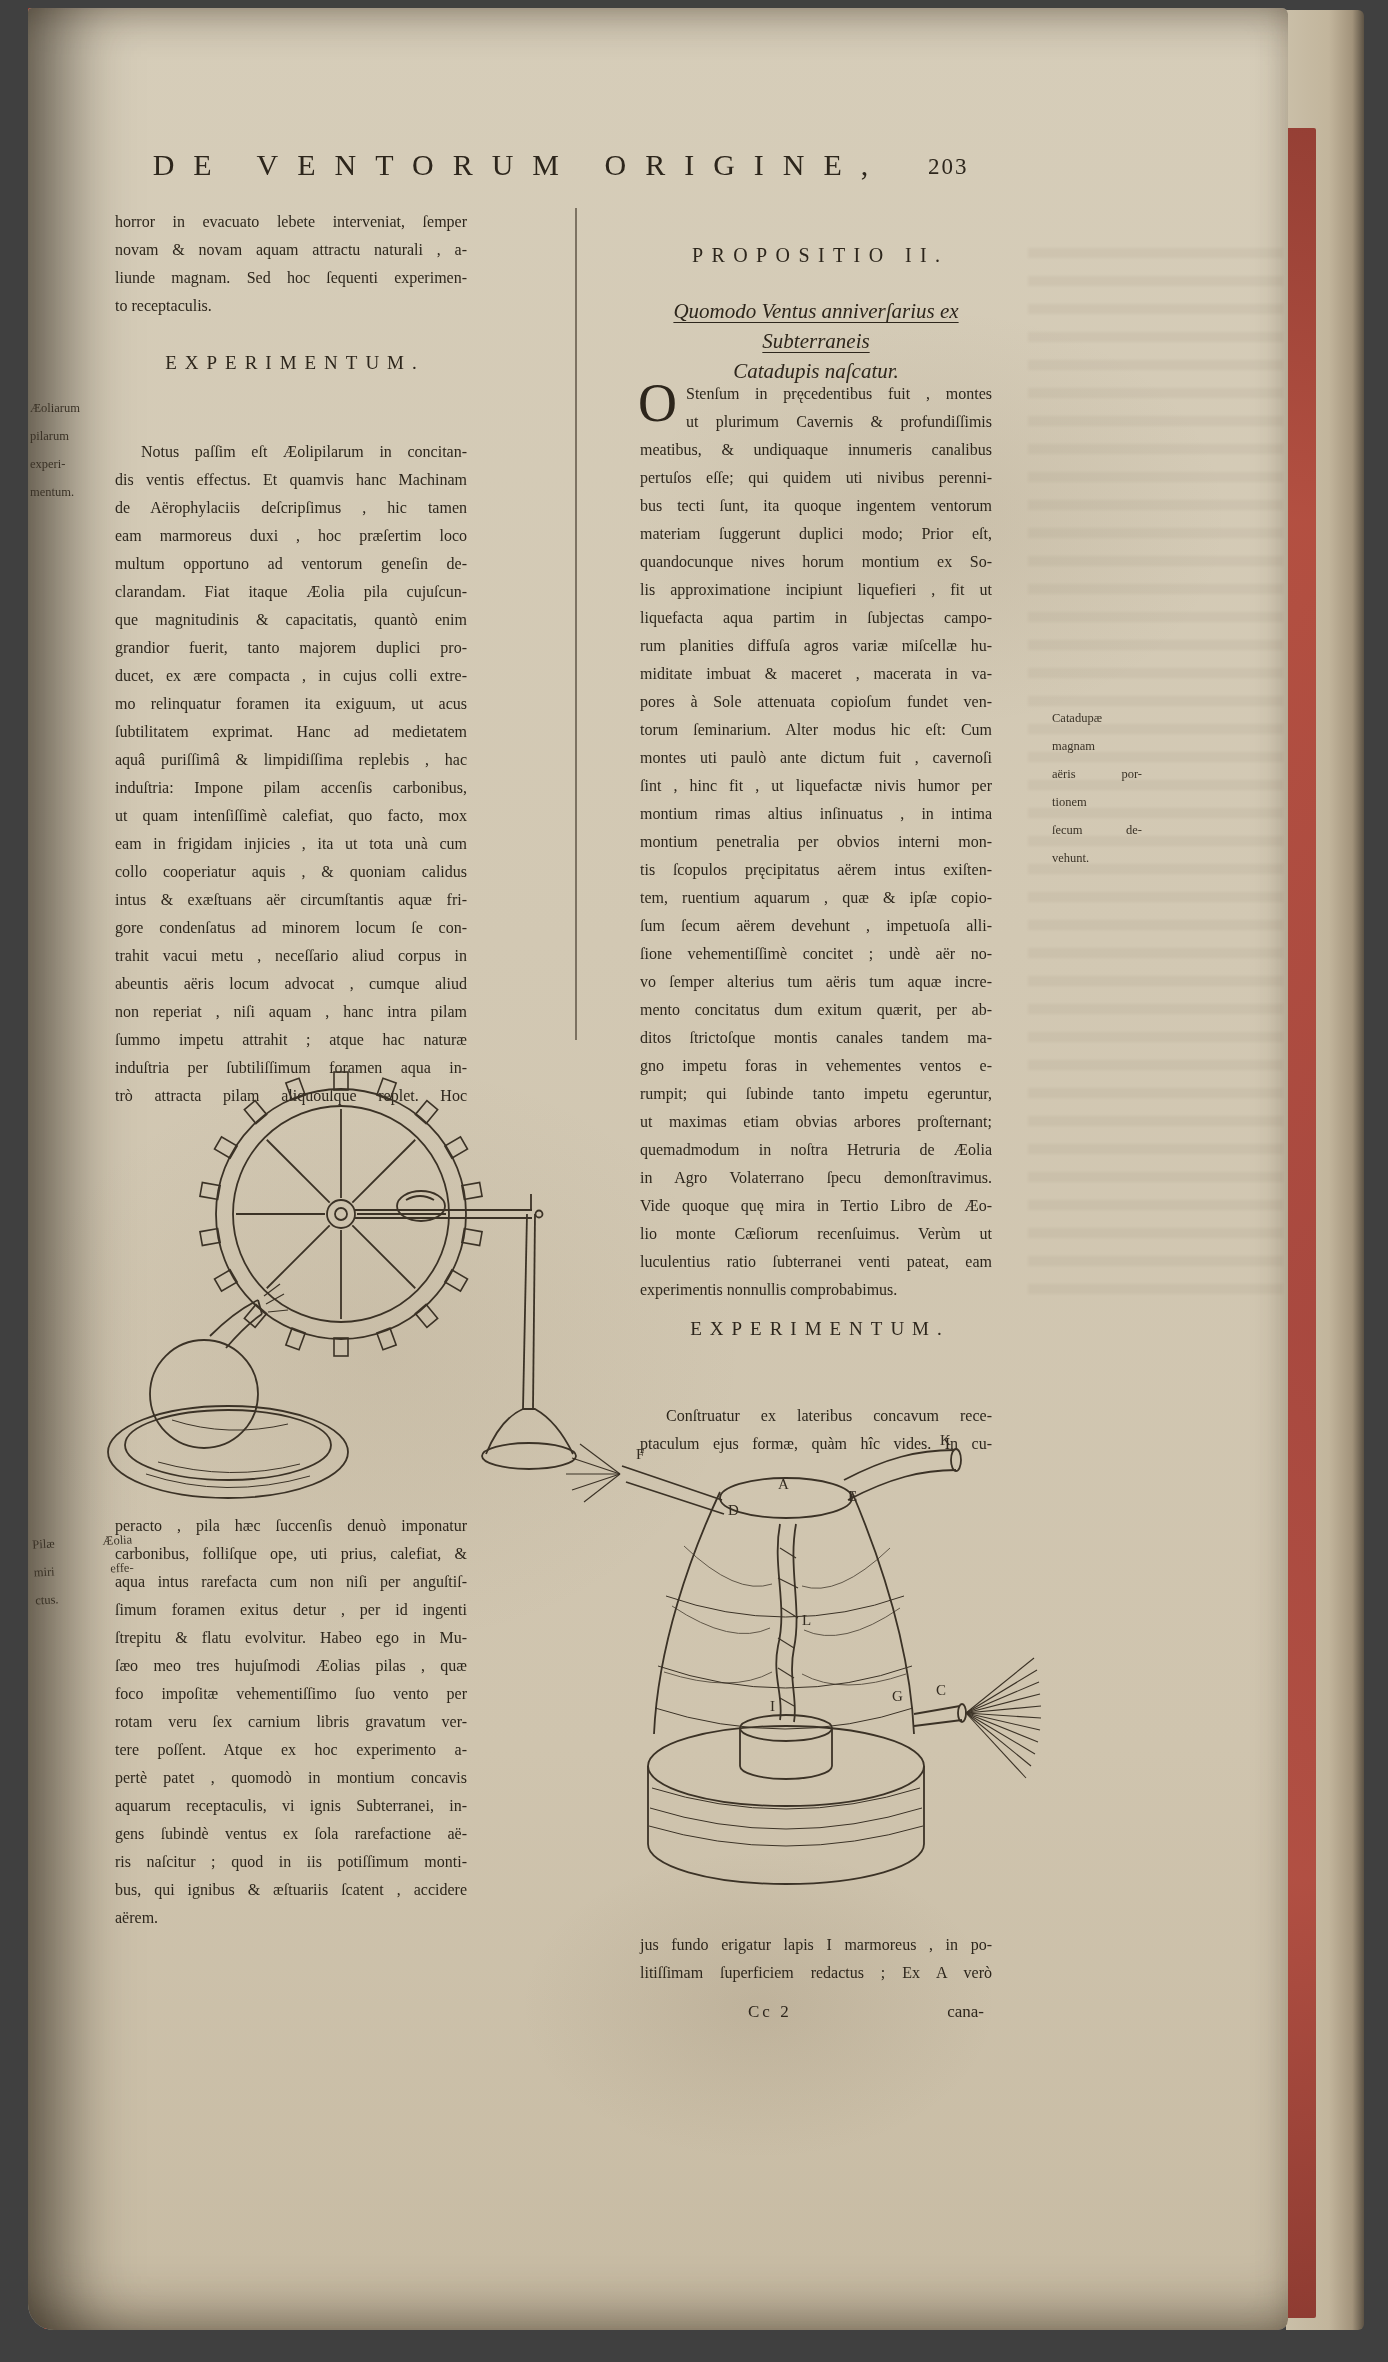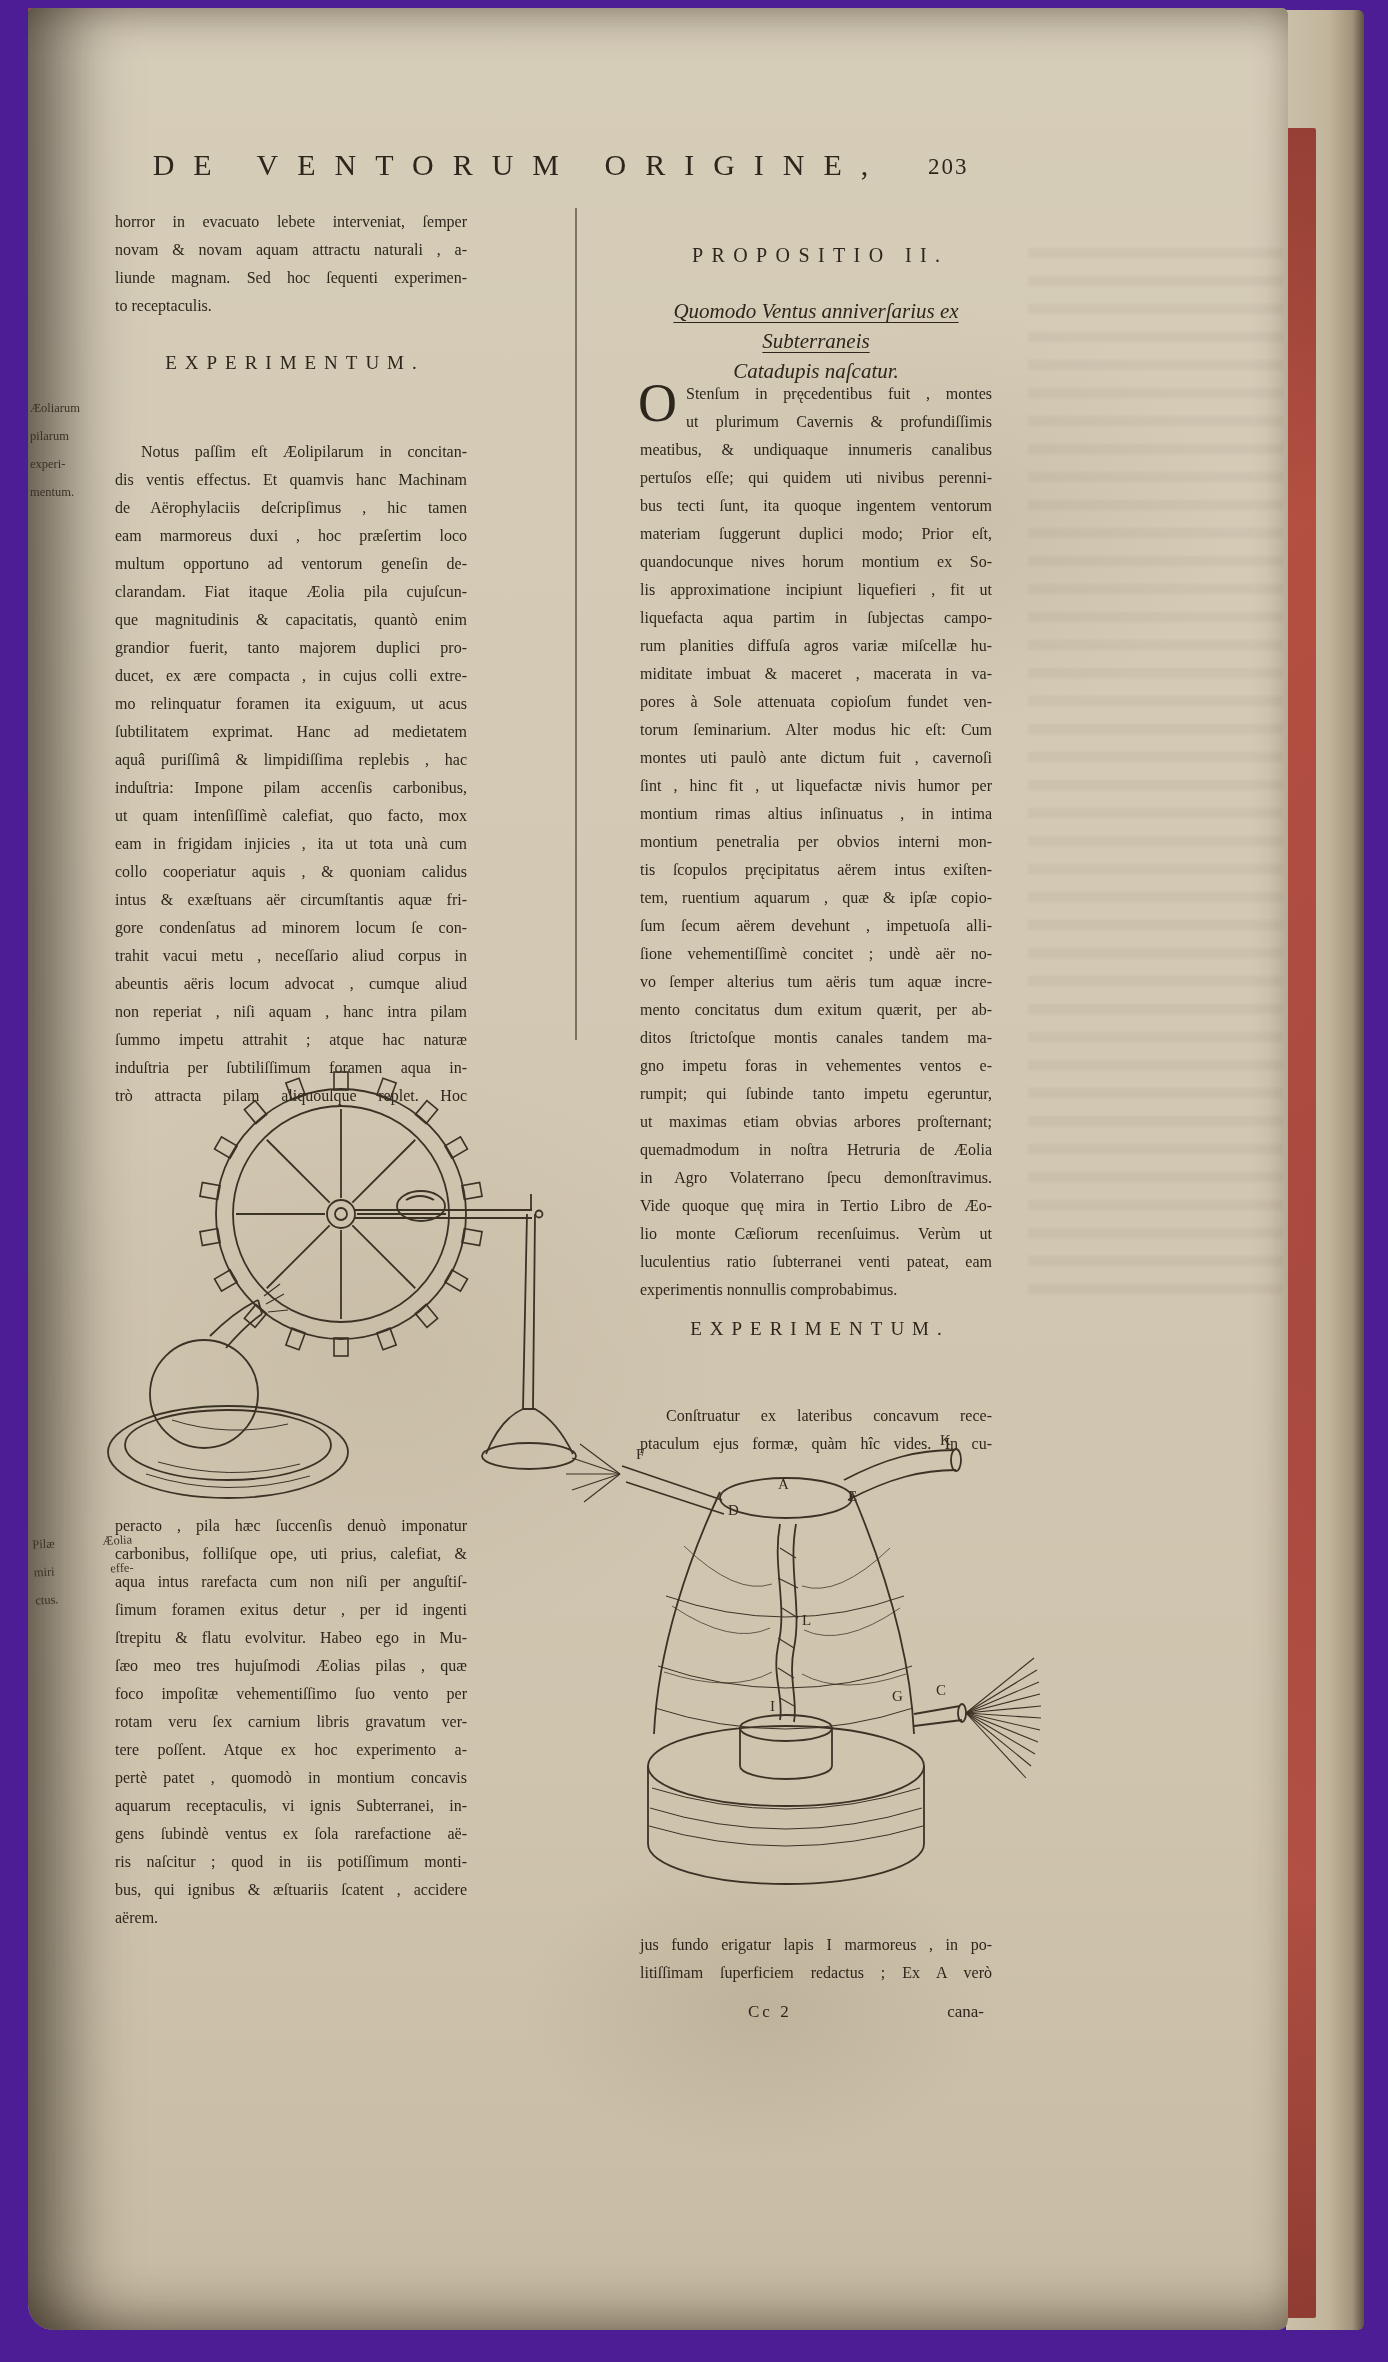--- a/index.html
+++ b/index.html
@@ -1,16 +1,16 @@
 <!DOCTYPE html>
 <html><head>
 <meta charset="utf-8">
 <style>
   html,body{margin:0;padding:0;background:#090807;}
-  #canvas{position:relative;width:1388px;height:2362px;background:#4c1d95;overflow:hidden;
+  #canvas{position:relative;width:1388px;height:2362px;background:#404040;overflow:hidden;
           font-family:"Liberation Serif","DejaVu Serif",serif;}
   
   .under-pages{position:absolute;left:1286px;top:10px;width:78px;height:2320px;
     background:linear-gradient(90deg,#cabfa8,#c2b59c 55%,#a2937b 85%,#5c5244);
     border-radius:0 6px 6px 0;}
   .red-edge{position:absolute;left:1286px;top:128px;width:30px;height:2190px;
     background:linear-gradient(180deg,#93392f,#b24a3c 18%,#a7433a 55%,#b04a3e 80%,#8c352c);
     border-radius:2px;opacity:.95;}
   .red-sliver-top{position:absolute;left:28px;top:8px;width:12px;height:130px;
     background:linear-gradient(180deg,rgba(170,60,48,.75),rgba(170,60,48,0));}
@@ -84,20 +84,28 @@
         <div class="tl">pilarum</div>
         <div class="tl">experi-</div>
         <div class="tl">mentum.</div>
       </div>
     <div class="margin-note note-skew" style="left:6px;top:1526px;width:100px;">
         <div class="tl">Pilæ Æolia</div>
         <div class="tl">miri effe-</div>
         <div class="tl">ctus.</div>
       </div>
 
+    <div class="margin-note" style="left:1024px;top:702px;width:90px;">
+        <div class="tl">Catadupæ</div>
+        <div class="tl">magnam</div>
+        <div class="tl">aëris por-</div>
+        <div class="tl">tionem</div>
+        <div class="tl">ſecum de-</div>
+        <div class="tl">vehunt.</div>
+      </div>
 
     <div class="para" style="left:87px;top:200px;">
         <div class="tl">horror in evacuato lebete interveniat, ſemper</div>
         <div class="tl">novam &amp; novam aquam attractu naturali , a-</div>
         <div class="tl">liunde magnam. Sed hoc ſequenti experimen-</div>
         <div class="tl">to receptaculis.</div>
       </div>
 
     <div class="heading" style="left:87px;top:344px;">EXPERIMENTUM.</div>
 

